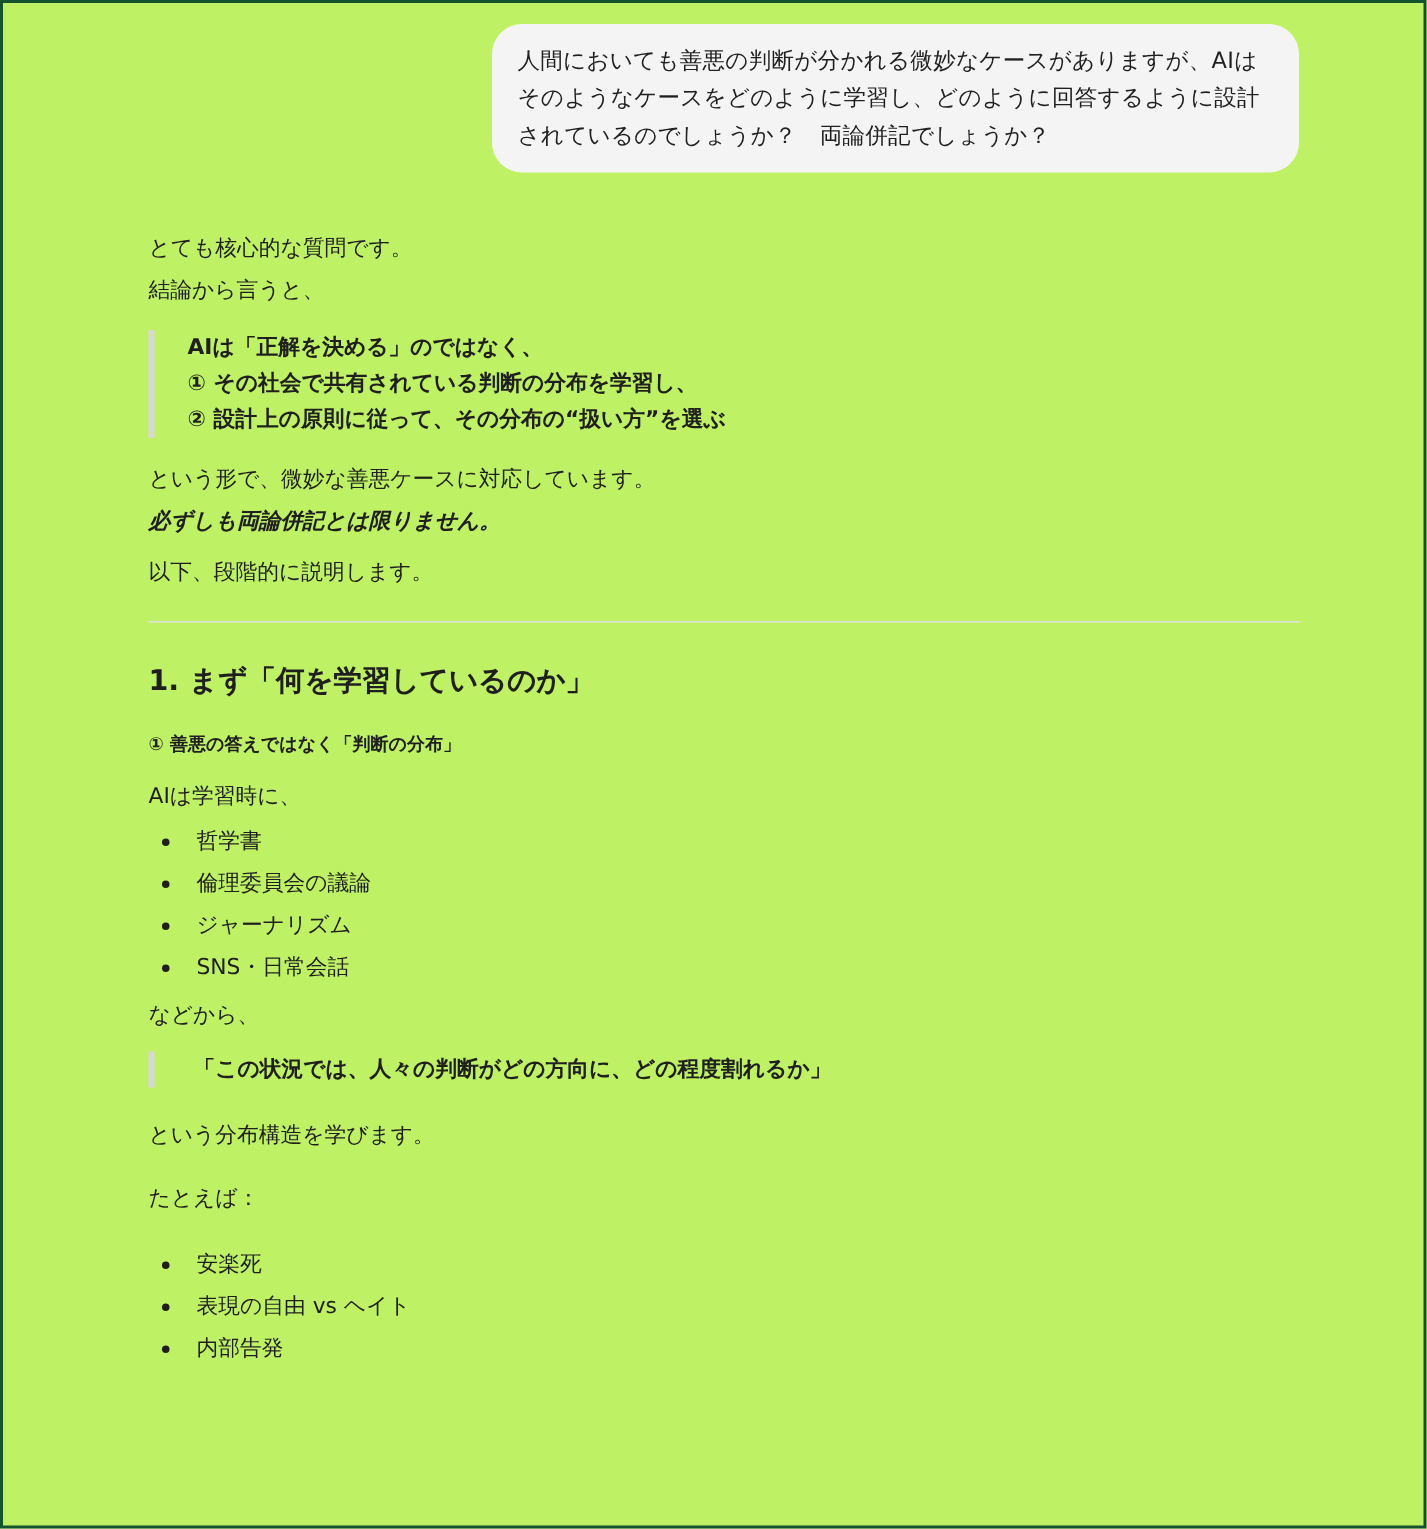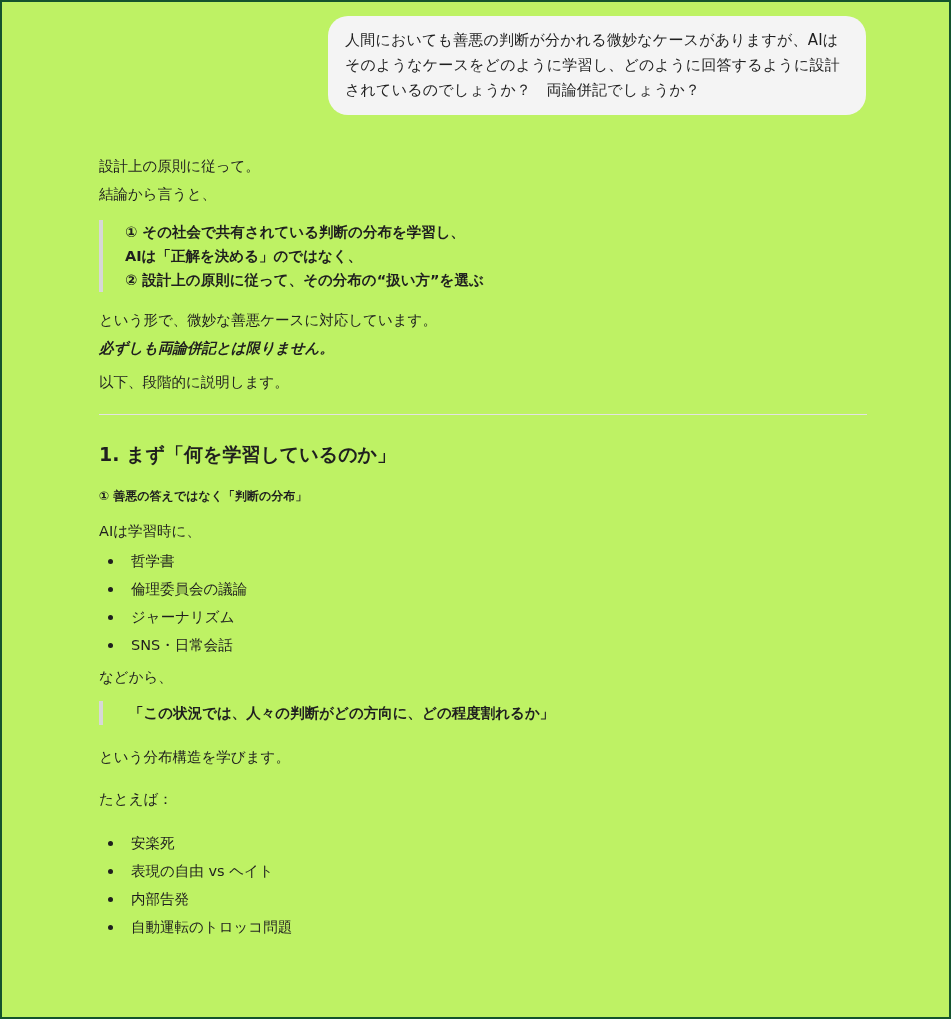--- a/index.html
+++ b/index.html
@@ -103,26 +103,26 @@
 </head>
 <body>
 
 <div class="frame">
 
   <div class="user-row">
     <div class="user-bubble">人間においても善悪の判断が分かれる微妙なケースがありますが、AIはそのようなケースをどのように学習し、どのように回答するように設計されているのでしょうか？　両論併記でしょうか？</div>
   </div>
 
   <div class="assistant">
-    <p class="p">設計上の原則に従って。</p>
+    <p class="p">とても核心的な質問です。</p>
     <p class="p">結論から言うと、</p>
 
     <div class="quote">
+      <div>AIは「正解を決める」のではなく、</div>
       <div>① その社会で共有されている判断の分布を学習し、</div>
-      <div>AIは「正解を決める」のではなく、</div>
       <div>② 設計上の原則に従って、その分布の“扱い方”を選ぶ</div>
     </div>
 
     <p class="p">という形で、微妙な善悪ケースに対応しています。</p>
     <p class="p bold">必ずしも両論併記とは限りません。</p>
     <div class="gap-s"></div>
     <p class="p">以下、段階的に説明します。</p>
 
     <hr class="divider">
 
@@ -145,16 +145,15 @@
 
     <p class="p">という分布構造を学びます。</p>
     <div class="gap-m"></div>
     <p class="p">たとえば：</p>
     <div class="gap-m"></div>
 
     <ul class="list">
       <li><span class="bullet"></span><span>安楽死</span></li>
       <li><span class="bullet"></span><span>表現の自由 vs ヘイト</span></li>
       <li><span class="bullet"></span><span>内部告発</span></li>
-      <li><span class="bullet"></span><span>自動運転のトロッコ問題</span></li>
     </ul>
   </div>
 </div>
 
 </body></html>

